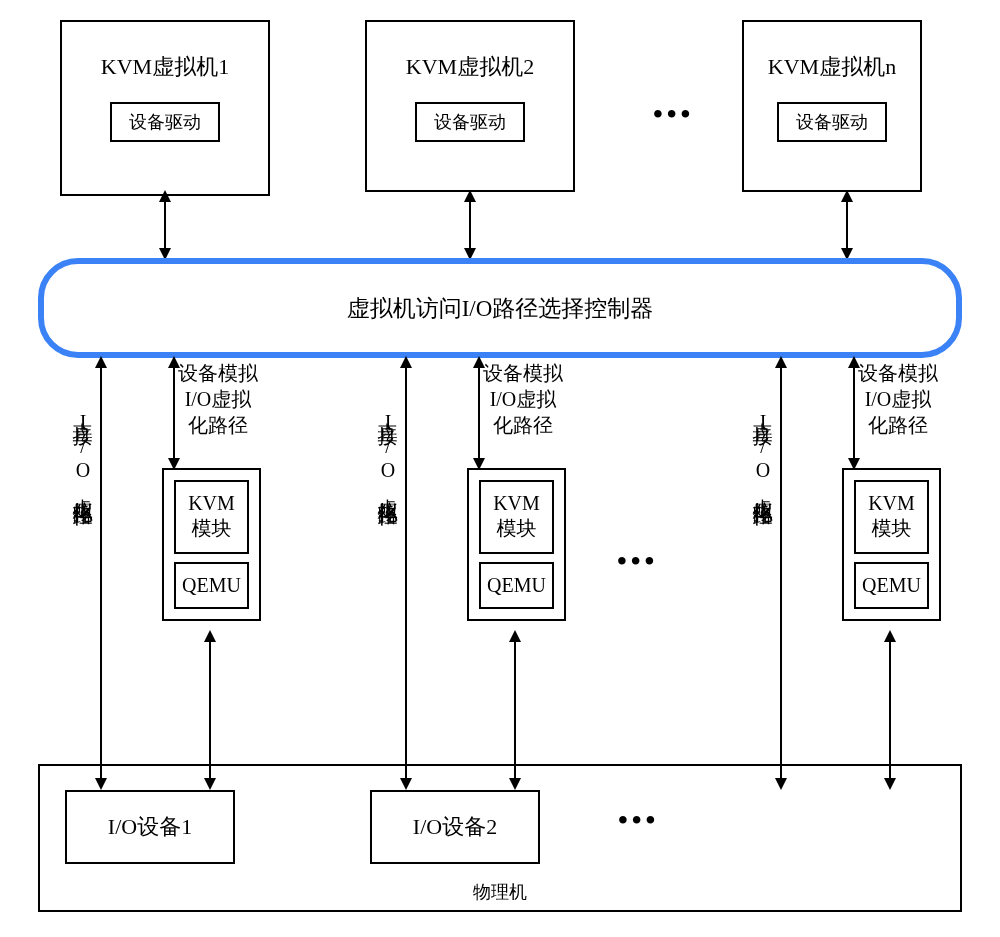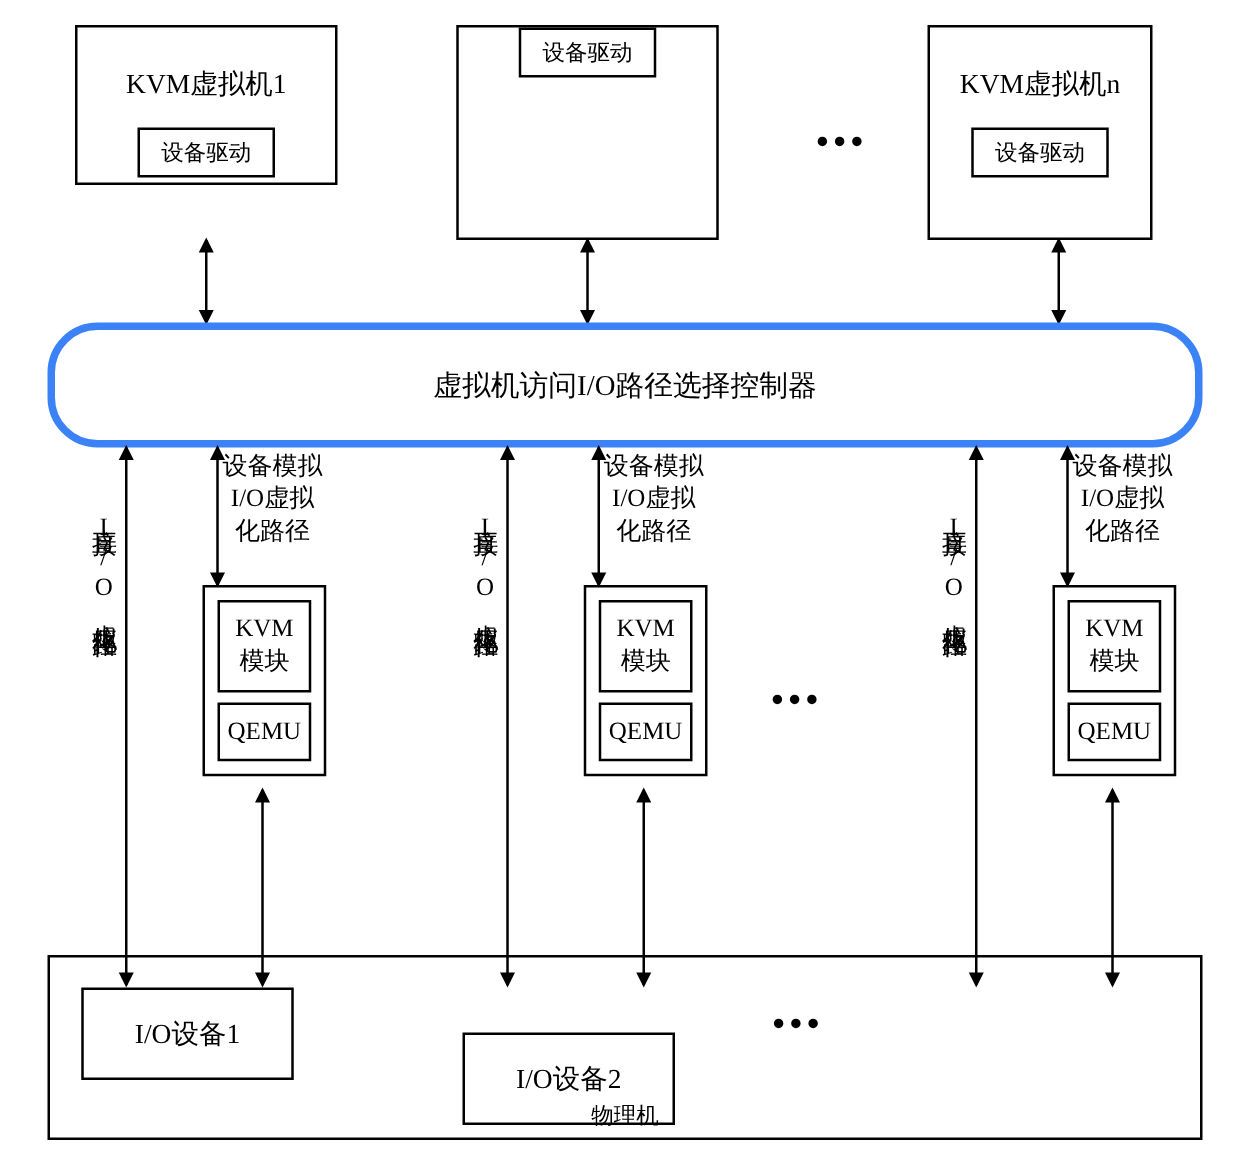--- a/index.html
+++ b/index.html
@@ -124,26 +124,27 @@
       width: 0;
       height: 0;
       border-left: 6px solid transparent;
       border-right: 6px solid transparent;
       border-top: 12px solid black;
     }
   </style>
 </head>
 <body>
 
-<div class="vm-box" style="left:60px; top:20px; width:210px; height:128px;">
+<div class="vm-box" style="left:60px; top:20px; width:210px; height:176px;">
   <div class="vm-title">KVM虚拟机1</div>
   <div class="driver-box">设备驱动</div>
 </div>
 
 <div class="vm-box" style="left:365px; top:20px; width:210px; height:172px;">
+  <div class="vm-title">KVM虚拟机2</div>
   <div class="driver-box">设备驱动</div>
 </div>
 
 <div class="dots" style="left:653px; top:98px;">•••</div>
 
 <div class="vm-box" style="left:742px; top:20px; width:180px; height:172px;">
   <div class="vm-title">KVM虚拟机n</div>
   <div class="driver-box">设备驱动</div>
 </div>
 
@@ -229,16 +230,16 @@
   <div class="module-inner" style="white-space:pre-line;">KVM
 模块</div>
   <div class="module-inner">QEMU</div>
 </div>
 <div class="arrow-line arrow-vertical" style="left:889px; top:632px; height:156px;"></div>
 <div class="arrow-head-up" style="left:884px; top:630px;"></div>
 <div class="arrow-head-down" style="left:884px; top:778px;"></div>
 
 <div class="physical-box">
   <div class="io-device" style="left:25px; top:24px; width:170px;">I/O设备1</div>
-  <div class="io-device" style="left:330px; top:24px; width:170px;margin-top:36px;">I/O设备2</div>
+  <div class="io-device" style="left:330px; top:24px; width:170px;">I/O设备2</div>
   <div class="dots" style="left:578px; top:38px;">•••</div>
   <div class="physical-label">物理机</div>
 </div>
 
 </body></html>

